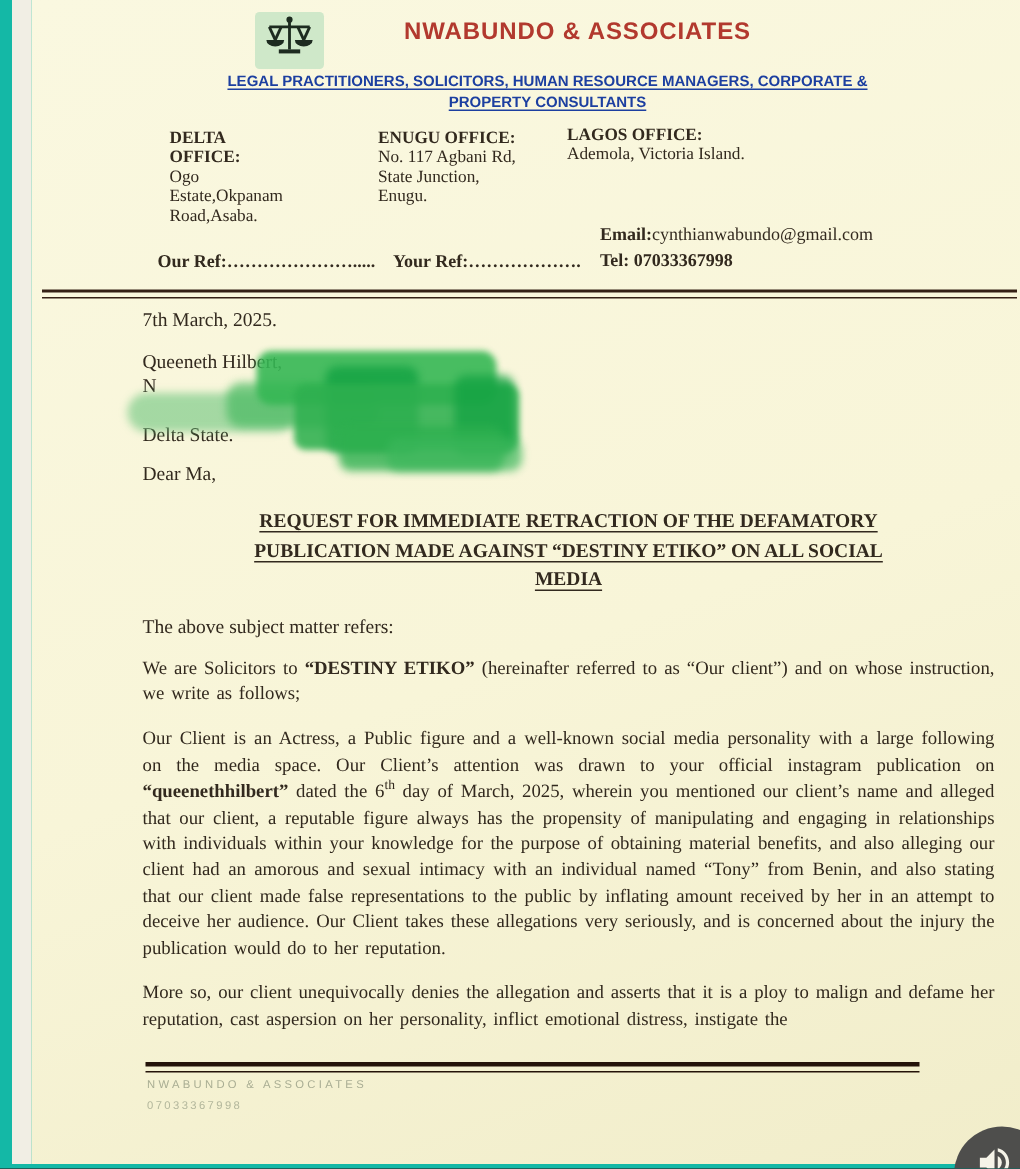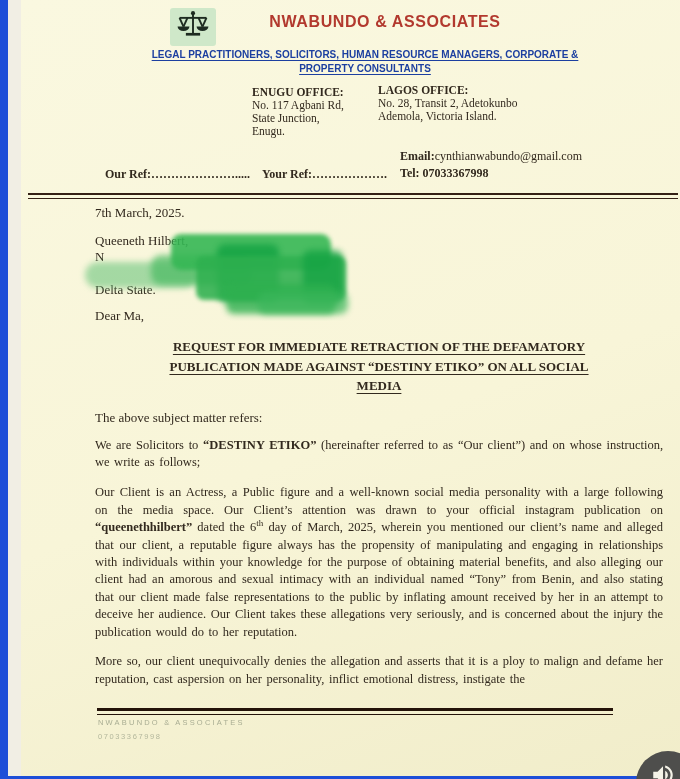--- a/index.html
+++ b/index.html
@@ -1,18 +1,18 @@
 <!DOCTYPE html>
 <html><head>
 <meta charset="utf-8">
 <style>
   html,body{margin:0;padding:0;background:#222;}
   .photo{
     position:relative;width:680px;height:779px;overflow:hidden;
-    background:#1d4ed8;
+    background:#14b8a6;
     font-family:"Liberation Serif","DejaVu Serif",serif;
     color:#32291e;
   }
   .page-edge{position:absolute;left:8px;top:0;width:13px;height:776px;background:#f1eee4;}
   .paper{
     position:absolute;left:21px;top:0;width:659px;height:776px;
     background:linear-gradient(160deg,#faf8e0 0%,#f8f5d8 55%,#f1edca 100%);
   }
   .abs{position:absolute;}
 
@@ -93,31 +93,36 @@
           <path d="M4.5 22 A7.5 5.5 0 0 0 19.5 22 Z" fill="#1d2b20"></path>
           <path d="M28.5 22 A7.5 5.5 0 0 0 43.5 22 Z" fill="#1d2b20"></path>
           <rect x="15" y="30" width="18" height="3.4" fill="#1d2b20"></rect>
         </svg>
       </span>
     </div>
 
     <div class="abs firm-name">NWABUNDO &amp; ASSOCIATES</div>
     <div class="abs tagline">LEGAL PRACTITIONERS, SOLICITORS, HUMAN RESOURCE MANAGERS, CORPORATE &amp; PROPERTY CONSULTANTS</div>
 
+    <div class="abs office office-delta">
+      <div class="o-title">DELTA OFFICE:</div>
+      <div>Ogo</div>
+      <div>Estate,Okpanam</div>
+      <div>Road,Asaba.</div>
+    </div>
 
     <div class="abs office office-enugu">
       <div class="o-title">ENUGU OFFICE:</div>
       <div>No. 117 Agbani Rd,</div>
       <div>State Junction,</div>
       <div>Enugu.</div>
     </div>
 
     <div class="abs office office-lagos">
       <div class="o-title">LAGOS OFFICE:</div>
-      <div>No. 28, Transit 2, Adetokunbo</div>
       <div>Ademola, Victoria Island.</div>
     </div>
 
     <div class="abs contact">
       <div><span class="lbl">Email:</span><span>cynthianwabundo@gmail.com</span></div>
       <div class="tel-row"><span>Tel:</span> <span>07033367998</span></div>
     </div>
 
     <div class="abs ref our-ref">Our Ref:………………….....</div>
     <div class="abs ref your-ref">Your Ref:……………….</div>

